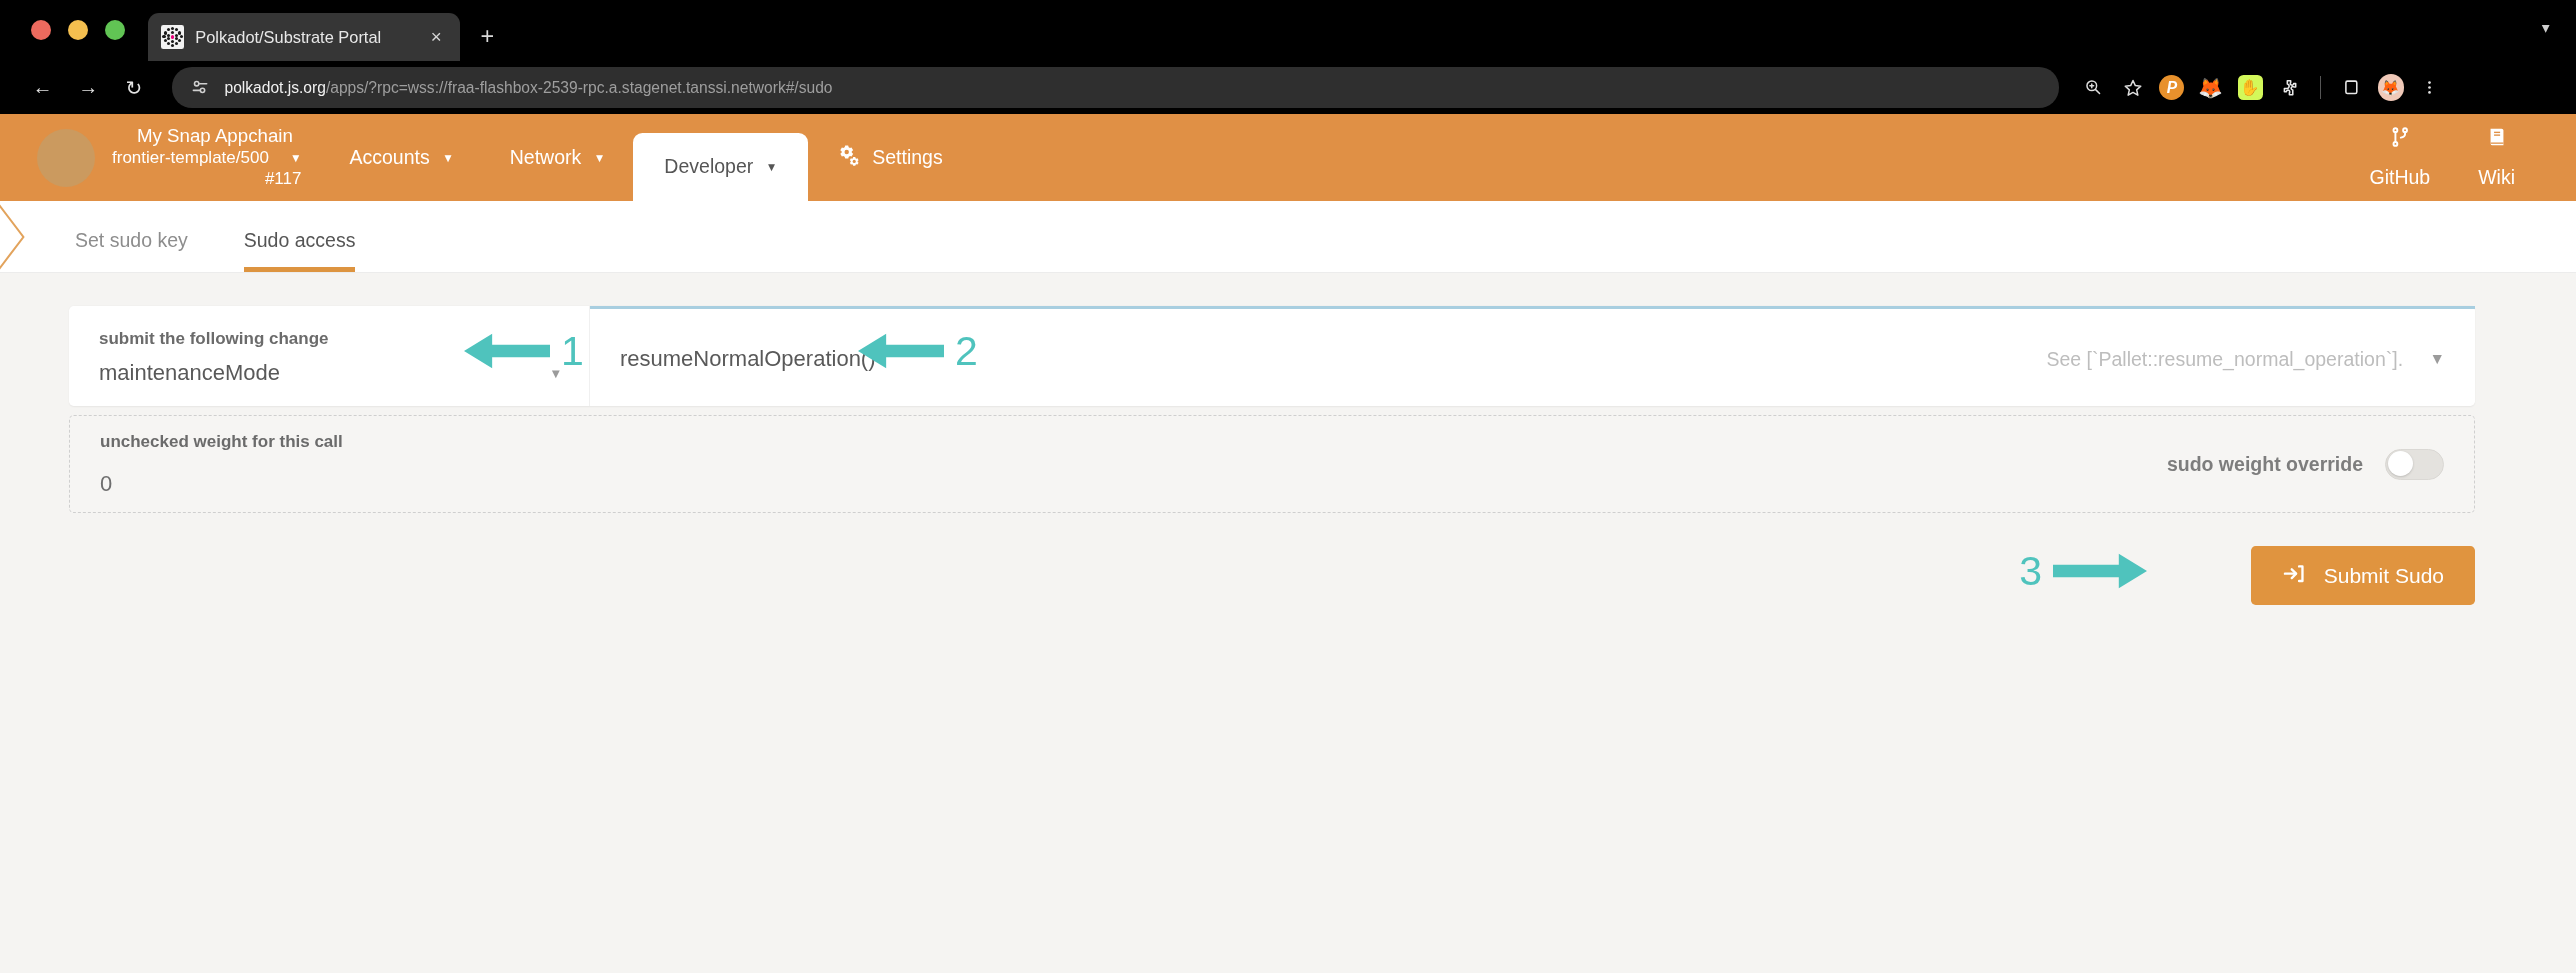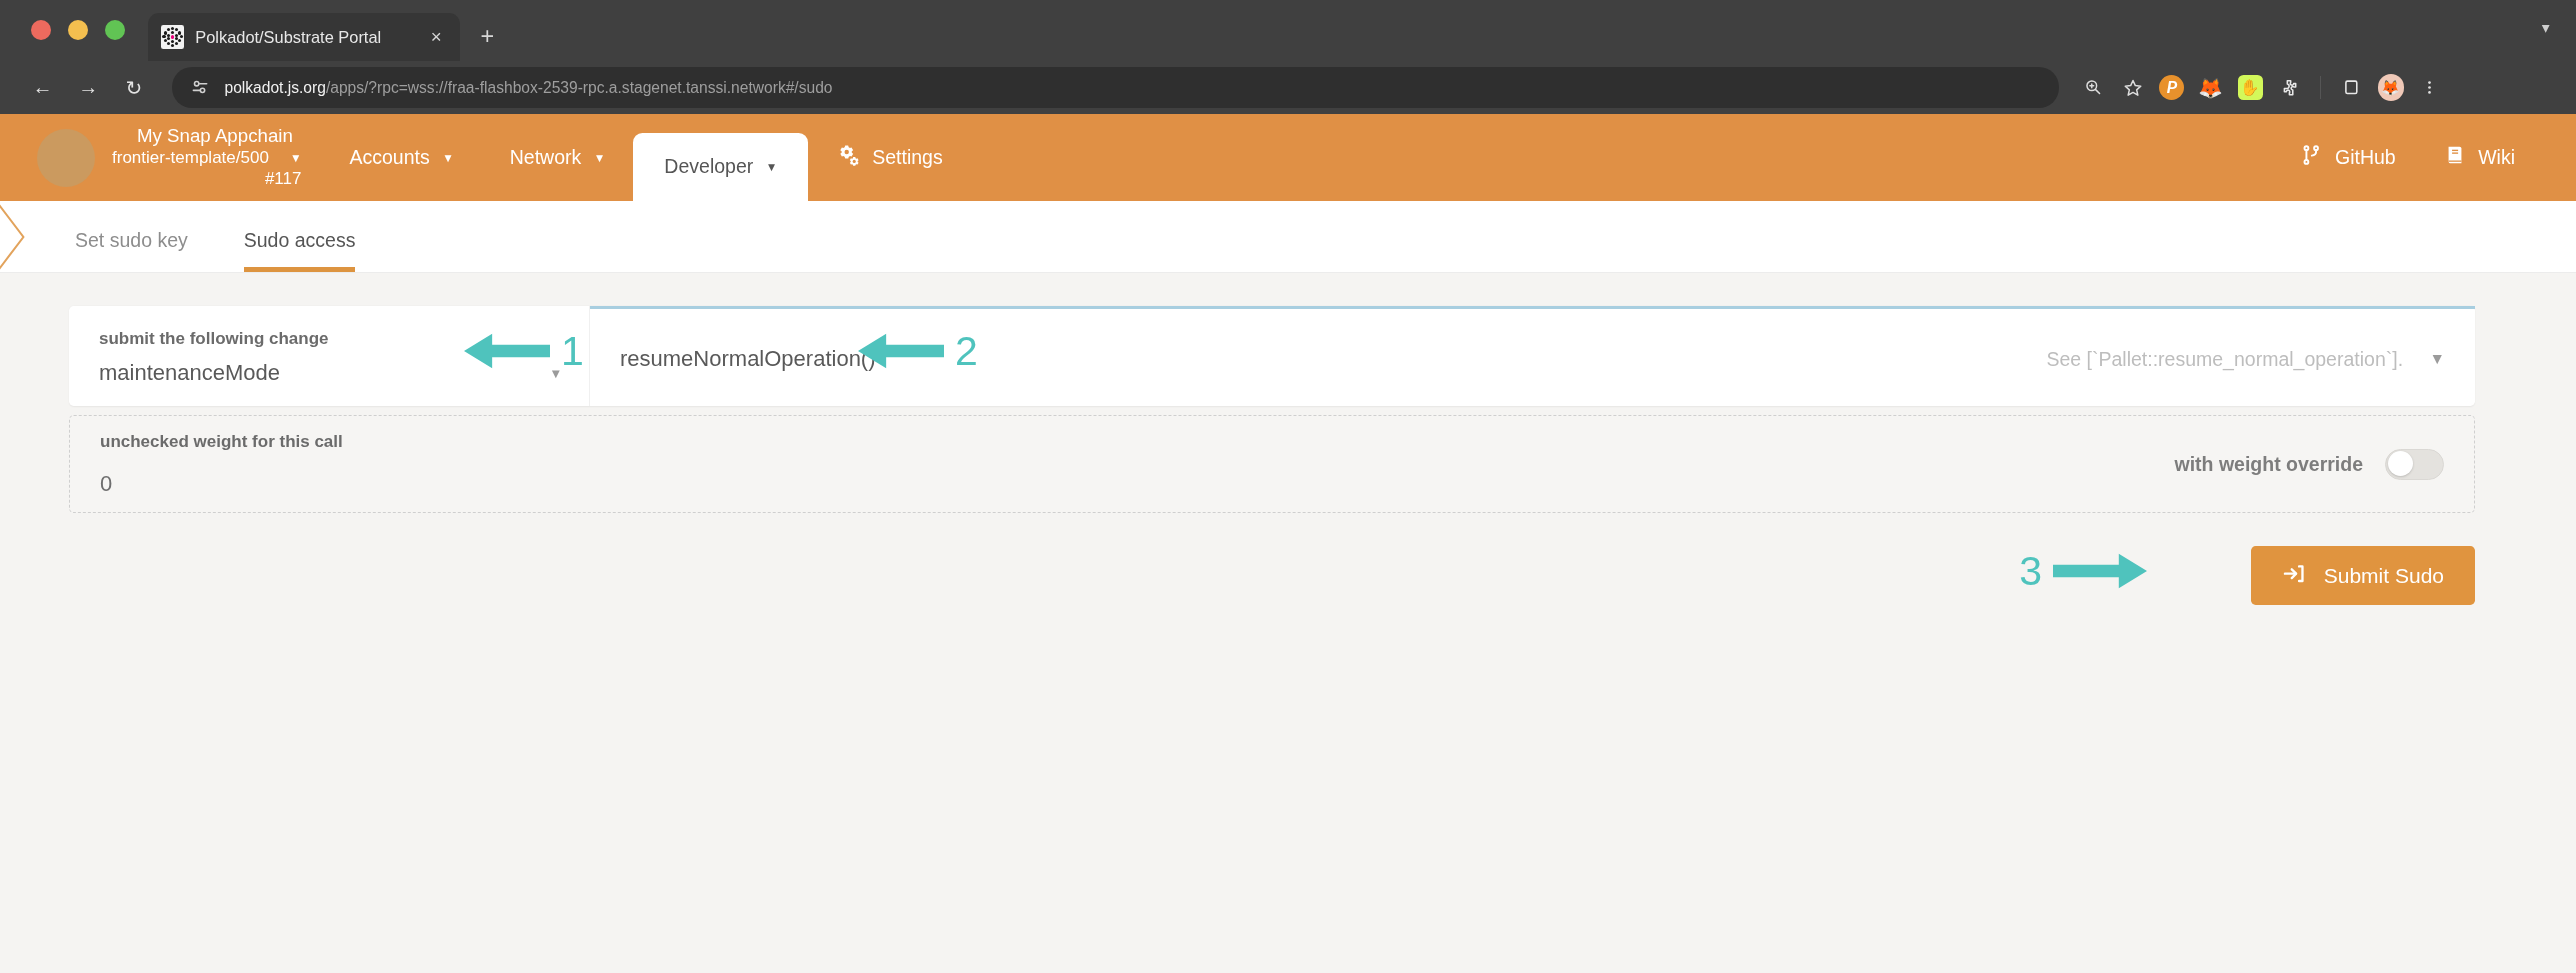--- a/index.html
+++ b/index.html
@@ -4,21 +4,21 @@
 <style>
   * { box-sizing: border-box; margin: 0; padding: 0; }
   html, body {
     width: 2576px; height: 973px;
     font-family: "Liberation Sans", sans-serif;
     background: #ffffff;
     overflow: hidden;
   }
 
   
-  .browser-chrome { background: #404040; width: 100%; }
+  .browser-chrome { background: #000000; width: 100%; }
 
   .tabstrip {
     height: 61px;
     display: flex;
     align-items: flex-end;
     padding-left: 23.4px;
     position: relative;
   }
   .traffic-lights {
     display: flex; gap: 17px; align-items: center;
@@ -147,21 +147,21 @@
     background: #fff; color: #555; font-weight: 400;
     border-radius: 9.4px 9.4px 0 0;
     margin-top: 18.7px; padding: 0 31px;
   }
   .nav-right {
     margin-left: auto; display: flex; align-items: center;
     gap: 14px; padding-right: 44px;
   }
   .nav-link {
     display: flex; align-items: center; gap: 12.5px;
-    color: #fff; font-size: 19.5px; padding: 0 17px; cursor: pointer;
+    color: #fff; font-size: 19.5px; padding: 0 17px; cursor: pointer; flex-direction: column;
   }
 
   
   .tabbar {
     height: 72px; background: #fff;
     display: flex; align-items: stretch; position: relative;
     border-bottom: 1.6px solid #ececec;
   }
   .tabbar-title {
     display: flex; align-items: center; gap: 15.6px;
@@ -499,21 +499,21 @@
       <span class="anno-num">2</span>
     </div>
   </div>
 
   <div class="card-weight">
     <div class="weight-left">
       <div class="field-label">unchecked weight for this call</div>
       <div class="weight-value">0</div>
     </div>
     <div class="weight-right">
-      <span class="toggle-label">with weight override</span>
+      <span class="toggle-label">sudo weight override</span>
       <div class="toggle">
         <div class="knob"></div>
       </div>
     </div>
   </div>
 
   <div class="submit-row">
     <div class="anno" style="right:328px; top:3.1px;">
       <span class="anno-num">3</span>
       <svg width="94" height="44" viewBox="0 0 120 56">

